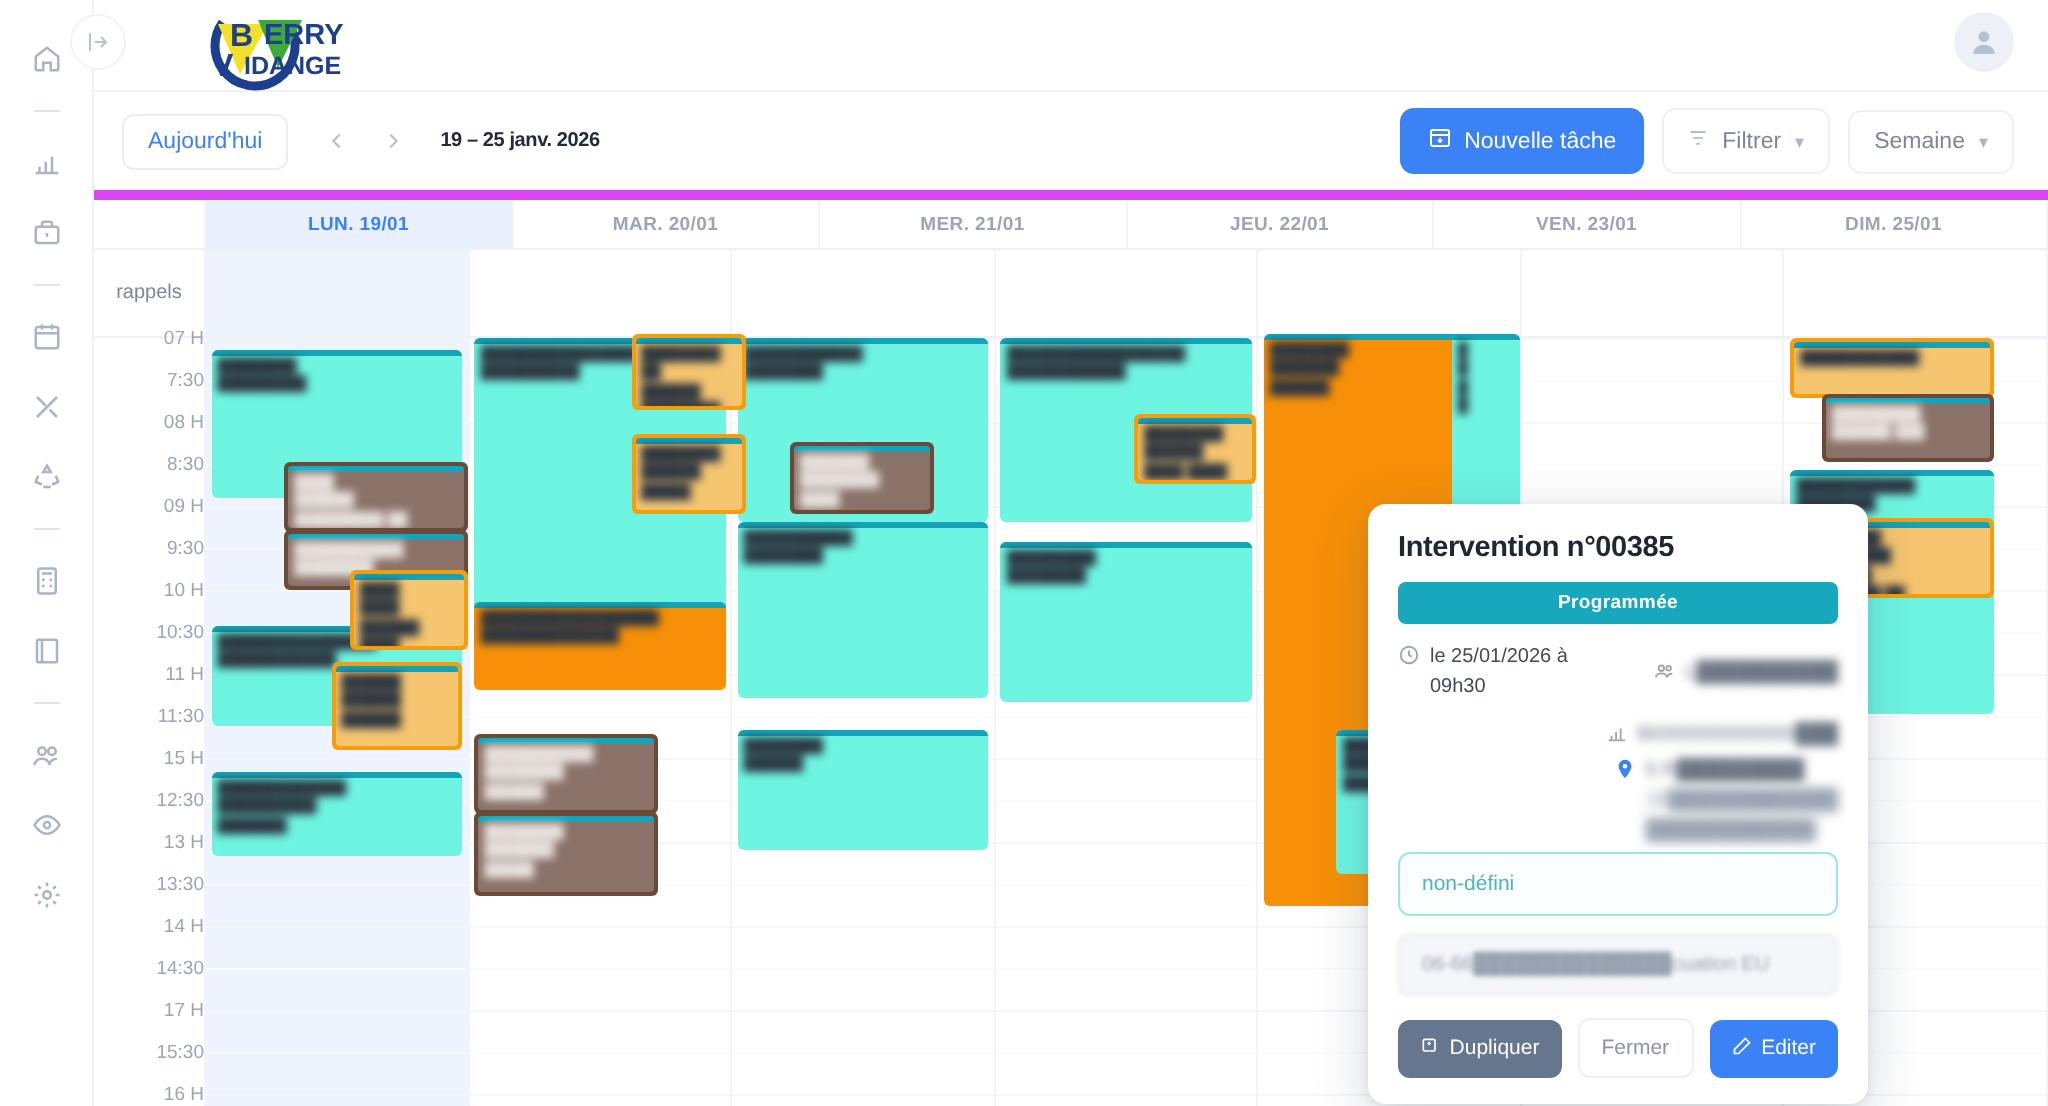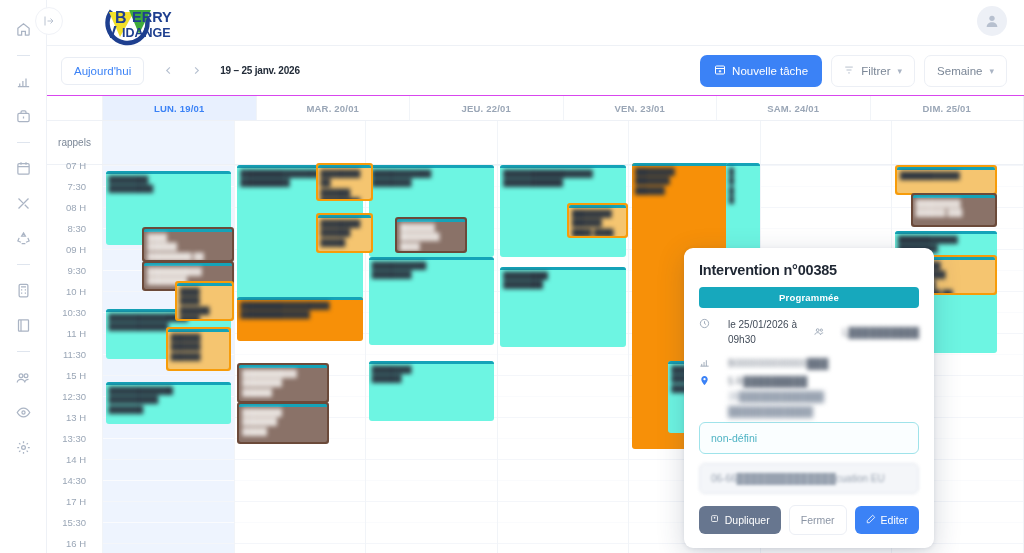--- a/index.html
+++ b/index.html
@@ -87,21 +87,21 @@
   .btn-primary svg{width:12px;height:12px;}
   .btn-ghost{
     background:#fff; color:#7b8797; border:1px solid #eceff5; border-radius:7px;
     font-size:11.5px; padding:9px 12px; cursor:pointer; font-family:inherit;
     display:flex; align-items:center; gap:7px; white-space:nowrap;
   }
   .btn-ghost svg{width:10px;height:10px; color:#aab4c4;}
   .caret{ font-size:9px; color:#aab4c4; }
 
   
-  .cal{ flex:1; position:relative; overflow:hidden; border-top:1px solid #d946ef;}
+  .cal{ flex:1; position:relative; overflow:hidden; border-top:5px solid #d946ef;}
   .cal-head{
     display:flex; height:25px; border-bottom:1px solid #eef1f6; flex:0 0 25px;
   }
   .gutter{ width:56px; flex:0 0 56px; border-right:1px solid #f1f4f8; }
   .dayhead{
     flex:1; display:flex; align-items:center; justify-content:center;
     font-size:9.5px; font-weight:bold; color:#9aa6b6; letter-spacing:0.2px;
     border-right:1px solid #f1f4f8;
   }
   .dayhead.active{ background:#e8f0fe; color:#3b82f6; }
@@ -115,21 +115,21 @@
     font-size:10px; color:#7b8797; border-right:1px solid #f1f4f8;
   }
   .rappels-cell{ flex:1; border-right:1px solid #f1f4f8; }
   .rappels-cell.active{ background:#eef4fe; }
 
   .grid-wrap{ position:relative; height:459px; display:flex; }
   .time-col{
     width:56px; flex:0 0 56px; position:relative; border-right:1px solid #f1f4f8;
   }
   .time-lbl{
-    position:absolute; right:16px; font-size:9.5px; color:#9aa6b6;
+    position:absolute; right:0; font-size:9.5px; color:#9aa6b6;
     transform:translateY(-5px); white-space:nowrap;margin-left:36px;
   }
   .cols{ flex:1; position:relative; display:flex; }
   .daycol{
     flex:1; position:relative; border-right:1px solid #f1f4f8;
   }
   .daycol.active{ background:#eef4fe; }
   .hline{ position:absolute; left:0; right:0; height:1px; background:#f4f6fa; }
   .hline.half{ background:#fafbfd; }
 
@@ -156,21 +156,21 @@
     position:absolute; left:637px; top:152px; width:250px;
     background:#fff; border-radius:9px;
     box-shadow:0 7px 28px rgba(40,55,85,.20), 0 1px 4px rgba(40,55,85,.10);
     padding:14px 15px 13px 15px; z-index:40;
   }
   .pop-title{ font-size:14.5px; font-weight:bold; color:#1f2733; margin-bottom:9px; letter-spacing:-0.2px;}
   .pop-status{
     background:#17a8bd; color:#fff; text-align:center; border-radius:4px;
     font-size:9.5px; font-weight:bold; padding:5px 0; margin-bottom:9px; letter-spacing:.2px;
   }
-  .pop-row{ display:flex; align-items:flex-start; gap:18px; margin-bottom:3px; }
+  .pop-row{ display:flex; align-items:flex-start; gap:5px; margin-bottom:3px;justify-content:flex-end; }
   .pop-ico{ width:11px; flex:0 0 11px; color:#9aa6b6; padding-top:1px; }
   .pop-ico svg{ width:11px; height:11px; display:block; }
   .pop-ico.pin{ color:#3b82f6; }
   .pop-txt{ font-size:10px; color:#414b58; line-height:1.5; }
   .blurtxt{ filter:blur(2.3px); color:#6d7684; }
   .blurtxt.light{ filter:blur(2.6px); color:#9aa4b2; }
   .pop-meta{ display:flex; gap:16px; align-items:center; margin-bottom:9px;}
   .pop-field{
     border:1px solid #9fe3ea; background:#fafeff; border-radius:6px;
     padding:9px 11px; font-size:10.5px; color:#4fb3c4; margin-bottom:9px;
@@ -326,23 +326,23 @@
         </button>
       </div>
     </div>
 
     <div class="cal">
       <div class="cal-head">
         <div class="gutter"></div>
         <div id="dayheads" style="display:flex;flex:1;">
             <div class="dayhead active">LUN. 19/01</div>
             <div class="dayhead">MAR. 20/01</div>
+            <div class="dayhead">MER. 21/01</div>
             <div class="dayhead">JEU. 22/01</div>
             <div class="dayhead">VEN. 23/01</div>
-            <div class="dayhead">SAM. 24/01</div>
             <div class="dayhead">DIM. 25/01</div>
           </div>
       </div>
 
       <div class="cal-body">
         <div class="rappels-row">
           <div class="rappels-label">rappels</div>
           <div id="rappelcells" style="display:flex;flex:1;">
               <div class="rappels-cell active"></div>
               <div class="rappels-cell"></div>

